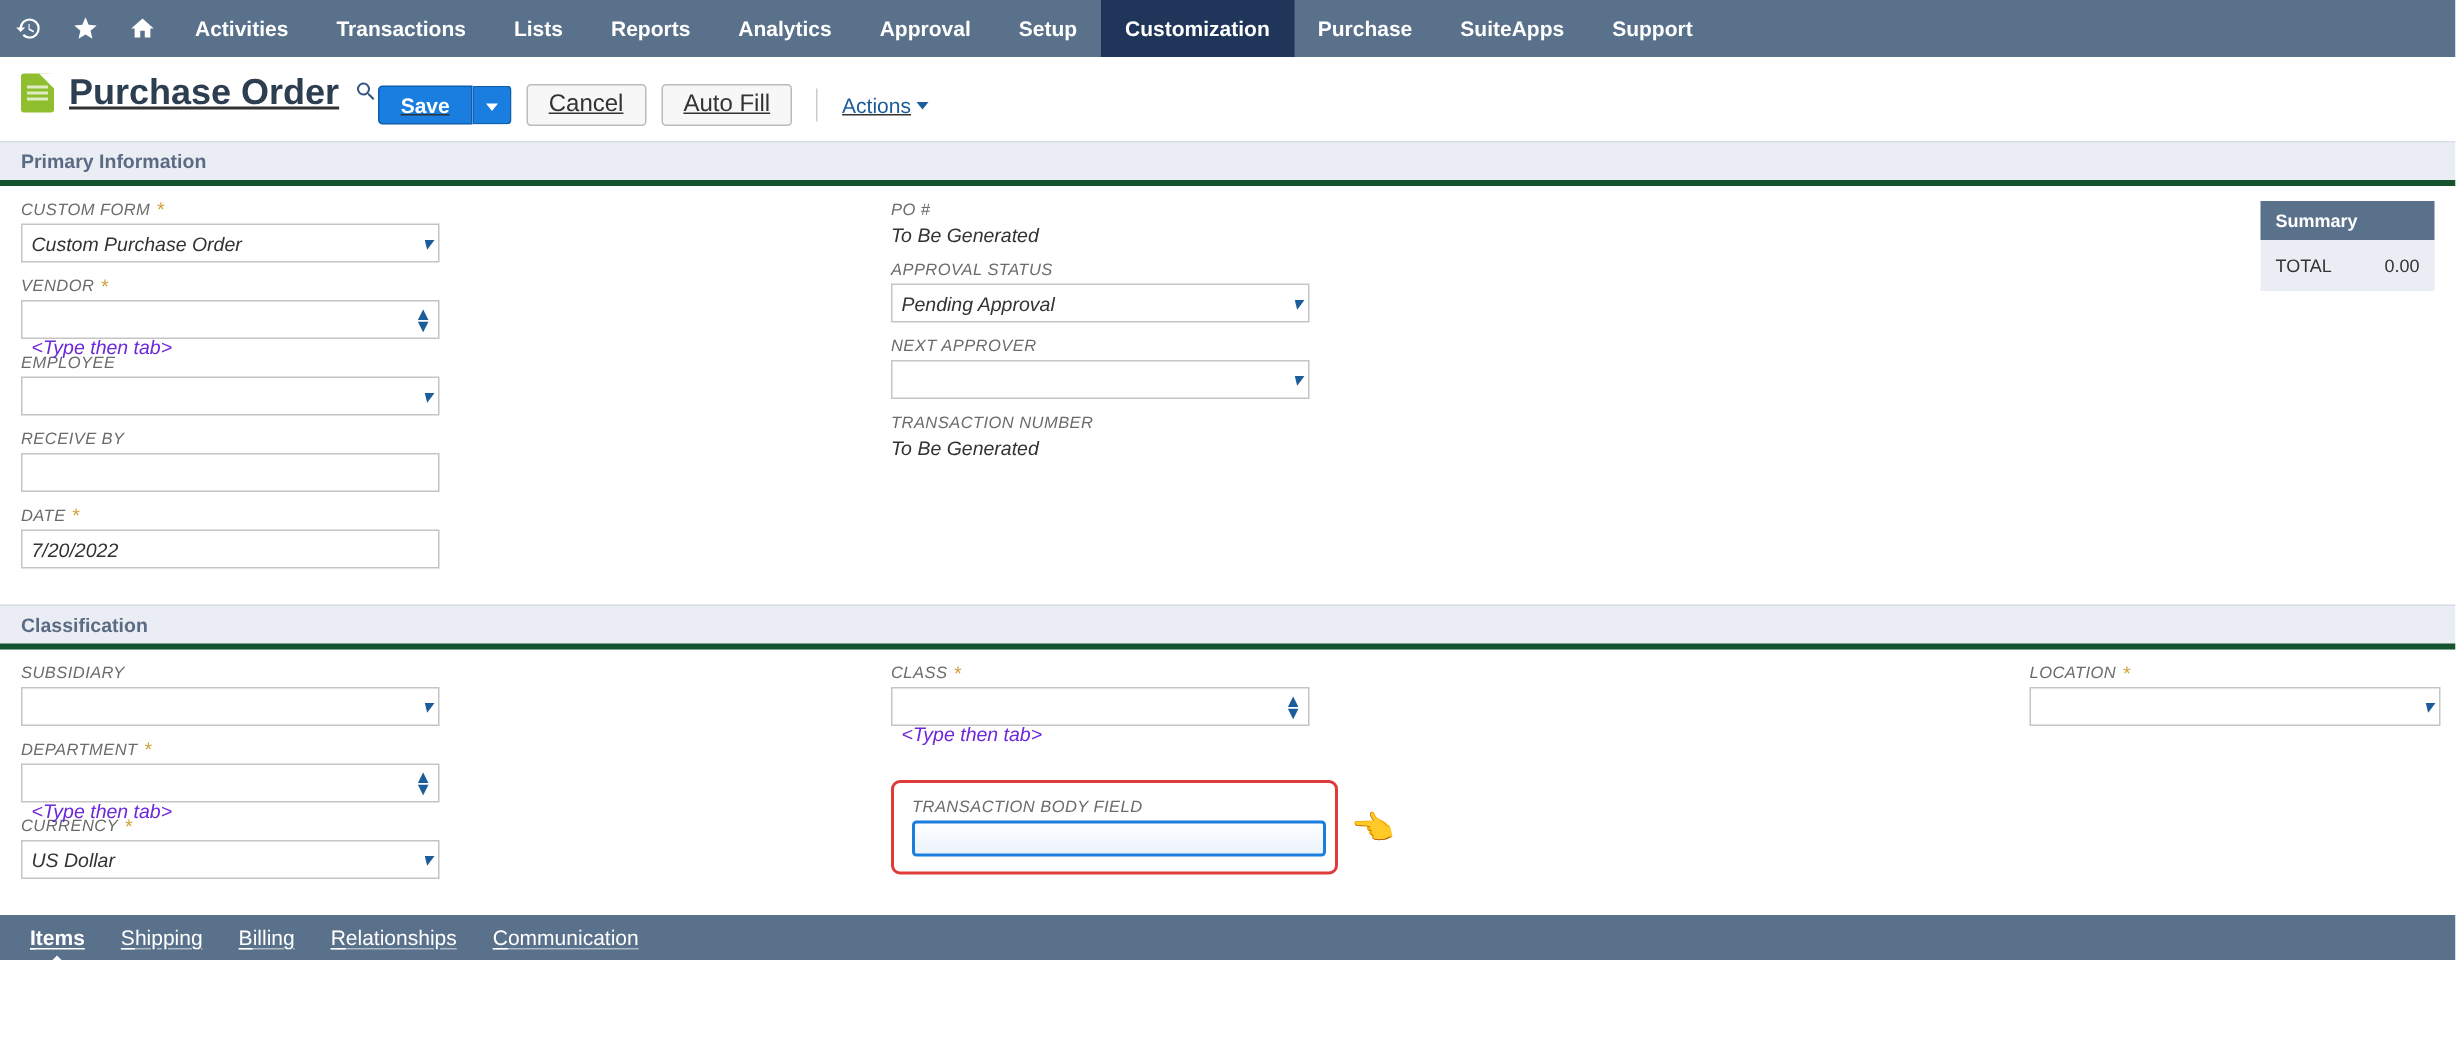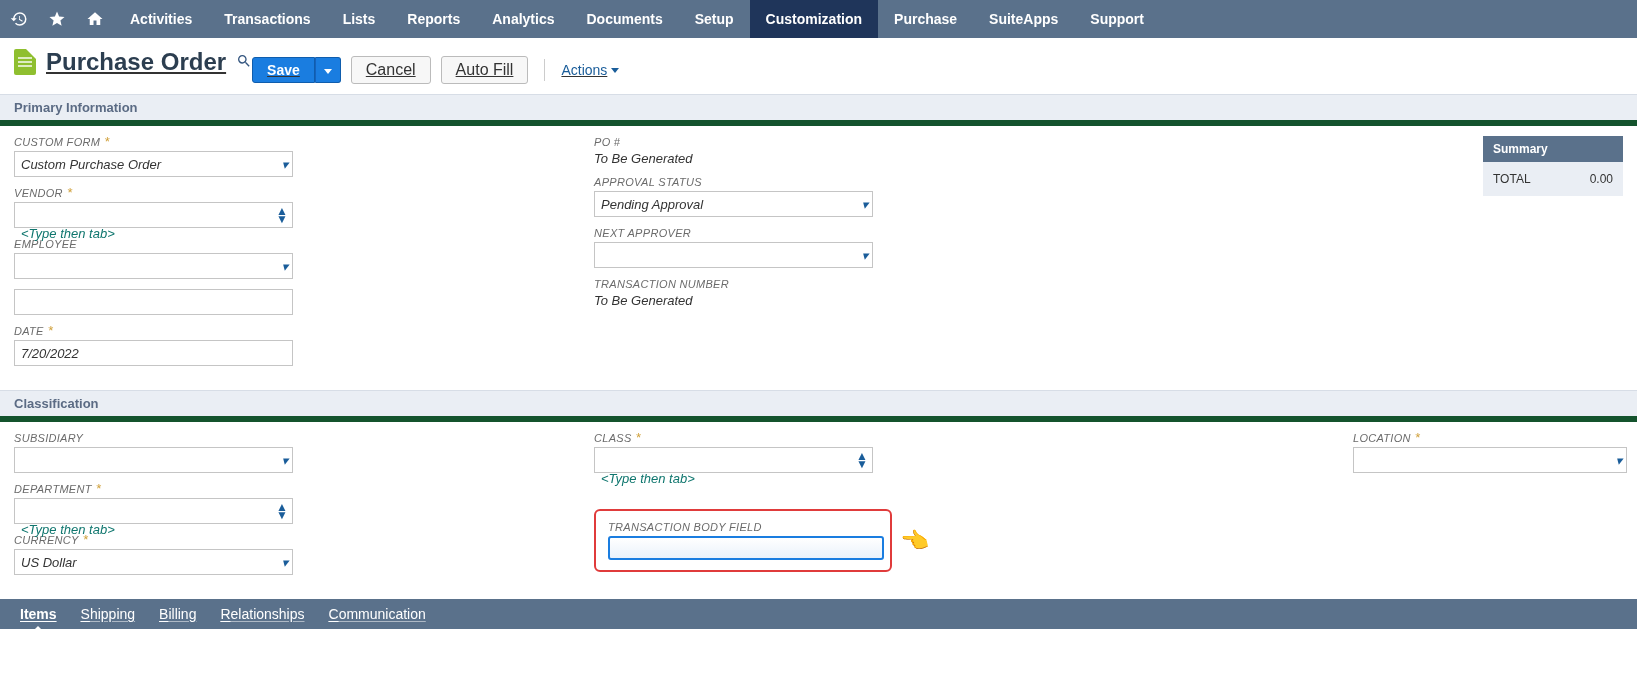--- a/index.html
+++ b/index.html
@@ -130,21 +130,21 @@
     width:0;height:0;border-left:4px solid transparent;border-right:4px solid transparent;border-top:5px solid #fff;
     display:inline-block;
   }
 
   .section-header {
     background:#eaeef4;
     color:#5b6b84;
     font-weight:600;
     padding:5px 14px;
     border-top:1px solid #d7dde6;
-    border-bottom:6px solid #14532d;
+    border-bottom:4px solid #14532d;
     font-size:13px;
   }
 
   .section-body {
     display:flex;
     padding:10px 14px 14px 14px;
     position:relative;
   }
   .col { width:520px; padding-right:60px;font-style:italic; }
   .col.small { flex:0 0 auto; width:270px; }
@@ -179,26 +179,26 @@
   }
   .select-blue-arrows {
     color:#1769c6;
     font-size:12px;
     line-height:8px;
   }
   .static-value {
     font-size:13px;
     color:#333;
   }
-  .placeholder { color:#0f766e;margin-top:36px; }
+  .placeholder { color:#6d28d9;margin-top:36px; }
 
   .summary-box {
     position:absolute;
     right:14px; top:10px;
-    width:140px;
+    width:116px;
     font-size:12px;
   }
   .summary-hdr {
     background:#5a718b;
     color:#fff;
     font-weight:700;
     padding:6px 10px;
   }
   .summary-row {
     background:#eaeef4;
@@ -285,21 +285,21 @@
     <svg width="18" height="18" viewBox="0 0 24 24">
         <path d="M10 20v-6h4v6h5v-8h3L12 3 2 12h3v8z"></path>
       </svg>
   </div>
   <div id="nav-items" style="display:flex;">
       <div class="nav-item">Activities</div>
       <div class="nav-item">Transactions</div>
       <div class="nav-item">Lists</div>
       <div class="nav-item">Reports</div>
       <div class="nav-item">Analytics</div>
-      <div class="nav-item">Documents</div>
+      <div class="nav-item">Approval</div>
       <div class="nav-item">Setup</div>
       <div class="nav-item active">Customization</div>
       <div class="nav-item">Purchase</div>
       <div class="nav-item">SuiteApps</div>
       <div class="nav-item">Support</div>
     </div>
 </div>
 
 <div class="page-header">
   <div class="title-row">
@@ -352,20 +352,23 @@
     </div>
     <div class="field">
       <div class="label">
           <span>EMPLOYEE</span>
         </div>
       <div class="select-ctl">
         <span class="dd-handle">▾</span>
       </div>
     </div>
     <div class="field">
+      <div class="label">
+          <span>RECEIVE BY</span>
+        </div>
       <div class="input-ctl"></div>
     </div>
     <div class="field">
       <div class="label">
           <span>DATE</span>
           <span class="req">*</span>
         </div>
       <div class="input-ctl">
         <span>7/20/2022</span>
       </div>

